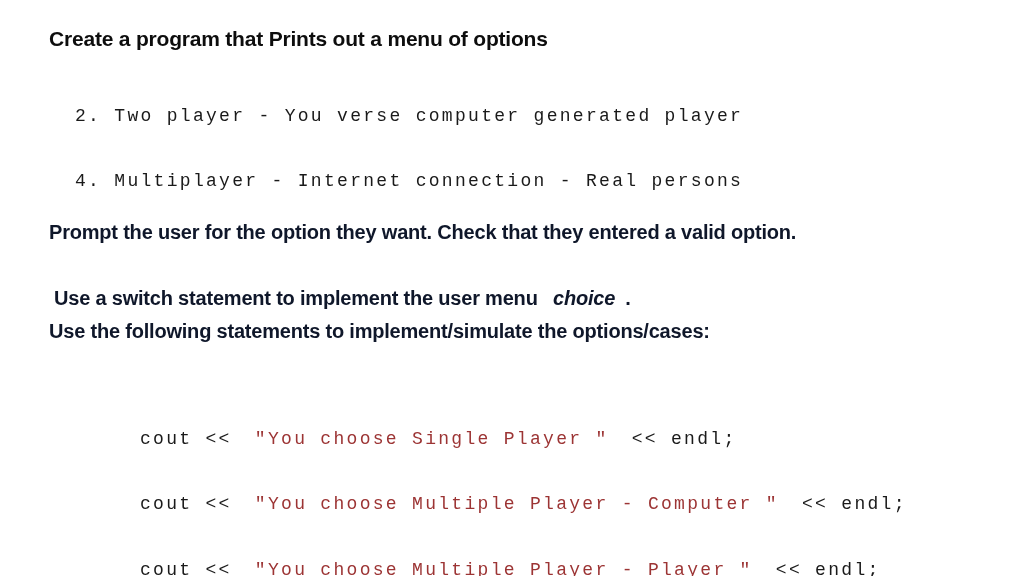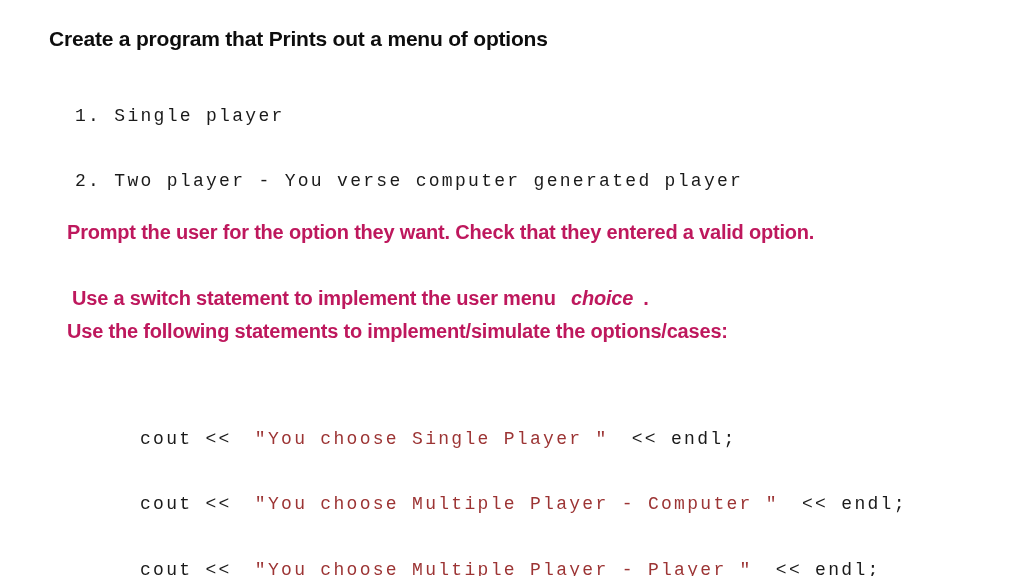--- a/index.html
+++ b/index.html
@@ -31,25 +31,25 @@
     color: #1a1a1a;
     white-space: pre;
   }
   .menu-list {
     position: absolute;
     left: 55px; top: 44px;
   }
   .menu-list .line { height: 25px; line-height: 25px; }
   .para {
     position: absolute;
-    left: 52px;
+    left: 34px;
     font-size: 20px;
     font-weight: 600;
     letter-spacing: -0.2px;
-    color: #be185d;
+    color: #0f172a;
     white-space: nowrap;
   }
   .para-prompt { top: 206px; }
   .para-switch { top: 272px; }
   .para-intro  { top: 305px; }
   .em-choice { font-weight: 700; font-style: italic; }
   .code-block {
     position: absolute;
     left: 115px; top: 367px;
   }
@@ -57,22 +57,22 @@
   .code-str {  }
 </style>
 </head>
 <body>
 
 <div class="page">
 
   <div class="heading" data-bind="heading">Create a program that Prints out a menu of options</div>
 
   <div class="menu-list mono">
-    <div class="line" data-bind="menu.items.0">1. Single player</div>
     <div class="line" data-bind="menu.items.1">2. Two player - You verse computer generated player</div>
+    <div class="line" data-bind="menu.items.3">4. Multiplayer - Internet connection - Real persons</div>
   </div>
 
   <div class="para para-prompt" data-bind="paragraphs.prompt">Prompt the user for the option they want. Check that they entered a valid option.</div>
 
   <div class="para para-switch"><span data-bind="paragraphs.switch_before">Use a switch statement to implement the user menu </span><span class="em-choice" data-bind="paragraphs.switch_emphasis">choice</span><span data-bind="paragraphs.switch_after">.</span></div>
 
   <div class="para para-intro" data-bind="paragraphs.statements_intro">Use the following statements to implement/simulate the options/cases:</div>
 
   <div class="code-block mono" style="color: rgb(26, 26, 26);">
     <div class="line"><span data-bind="code.lines.0.pre">cout &lt;&lt; </span><span class="code-str" data-bind="code.lines.0.str" style="color: rgb(156, 52, 52);">"You choose Single Player "</span><span data-bind="code.lines.0.post"> &lt;&lt; endl;</span></div>

